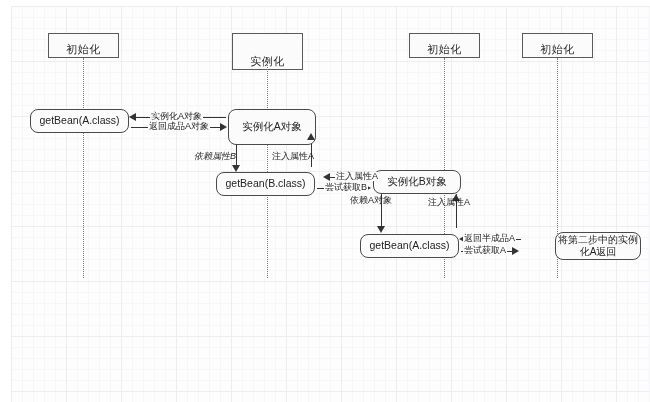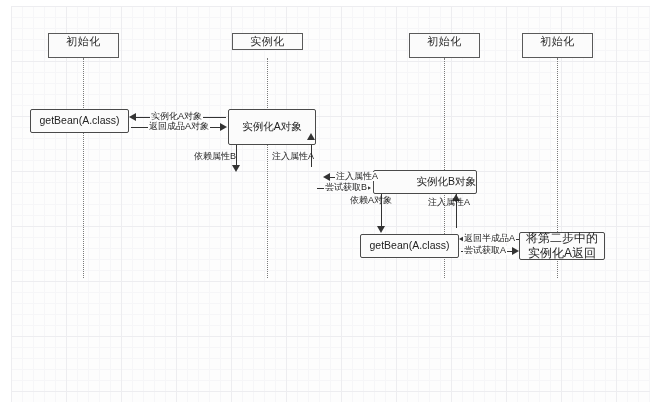--- a/index.html
+++ b/index.html
@@ -30,42 +30,42 @@
     background:#ffffff;
   }
 
   .hdr{
     position:absolute;
     box-sizing:border-box;
     background:#fbfbfb;
     border:1px solid #5a5a5a;
     color:#2b2b2b;
     font-size:11px;
-    display:flex;align-items:flex-start;justify-content:center;
+    display:flex;align-items:flex-end;justify-content:center;
     letter-spacing:.5px;
   }
   .lifeline{
     position:absolute;
     width:0;
     border-left:1px dotted #7a7a7a;
   }
   .node{
     position:absolute;
     box-sizing:border-box;
     background:#fbfbfb;
     border:1.4px solid #4a4a4a;
-    border-radius:2px;
+    border-radius:8px;
     color:#232323;
     font-size:10.5px;
     display:flex;align-items:center;justify-content:center;
     text-align:center;
     line-height:1.25;
     z-index:3;
   }
-  .node.small{font-size:12px;}
+  .node.small{font-size:10px;margin-left:36px;}
 
   .hline{
     position:absolute;height:0;
     border-top:1.3px solid #333;
     z-index:2;
   }
   .vline{
     position:absolute;width:0;
     border-left:1.3px solid #333;
     z-index:2;
@@ -90,21 +90,21 @@
   .elabel.boxed{background:#fdfdfd;padding:0 1px;}
 </style>
 </head>
 <body>
 
 <div id="canvas">
 
   <div class="hdr" style="left:48px;top:33px;width:71px;height:25px;">
     <span>初始化</span>
   </div>
-  <div class="hdr" style="left:232px;top:33px;width:71px;height:17px;">
+  <div class="hdr" style="left:232px;top:33px;width:71px;height:37px;">
     <span>实例化</span>
   </div>
   <div class="hdr" style="left:409px;top:33px;width:71px;height:25px;">
     <span>初始化</span>
   </div>
   <div class="hdr" style="left:522px;top:33px;width:71px;height:25px;">
     <span>初始化</span>
   </div>
 
   <div class="lifeline" style="left:83px;top:58px;height:220px;"></div>
@@ -123,28 +123,31 @@
   <div class="hline" style="left:136px;top:117px;width:90px;"></div>
   <div class="ah left" style="left:129px;top:113px;"></div>
   <div class="elabel boxed" style="left:150px;top:112px;">实例化A对象</div>
 
   <div class="hline" style="left:131px;top:127px;width:92px;"></div>
   <div class="ah right" style="left:220px;top:123px;"></div>
   <div class="elabel boxed" style="left:148px;top:122px;">返回成品A对象</div>
 
   <div class="vline" style="left:236px;top:133px;height:34px;"></div>
   <div class="ah down" style="left:232px;top:165px;"></div>
-  <div class="elabel" style="left:194px;top:152px;">依赖属性B</div>
+  <div class="elabel" style="left:194px;top:152px;font-style:italic;">依赖属性B</div>
 
   <div class="vline" style="left:311px;top:133px;height:34px;"></div>
   <div class="ah up" style="left:307px;top:133px;"></div>
   <div class="elabel" style="left:272px;top:152px;">注入属性A</div>
 
+  <div class="node" style="left:216px;top:172px;width:99px;height:24px;">
+    <span>getBean(B.class)</span>
+  </div>
 
-  <div class="node" style="left:373px;top:170px;width:104px;height:24px;justify-content:flex-end;">
+  <div class="node" style="left:373px;top:170px;width:88px;height:24px;">
     <span>实例化B对象</span>
   </div>
 
   <div class="hline" style="left:330px;top:177px;width:45px;"></div>
   <div class="ah left" style="left:323px;top:173px;"></div>
   <div class="elabel boxed" style="left:335px;top:172px;">注入属性A</div>
 
   <div class="hline" style="left:317px;top:188px;width:50px;"></div>
   <div class="ah right" style="left:364px;top:184px;"></div>
   <div class="elabel boxed" style="left:324px;top:183px;">尝试获取B</div>

